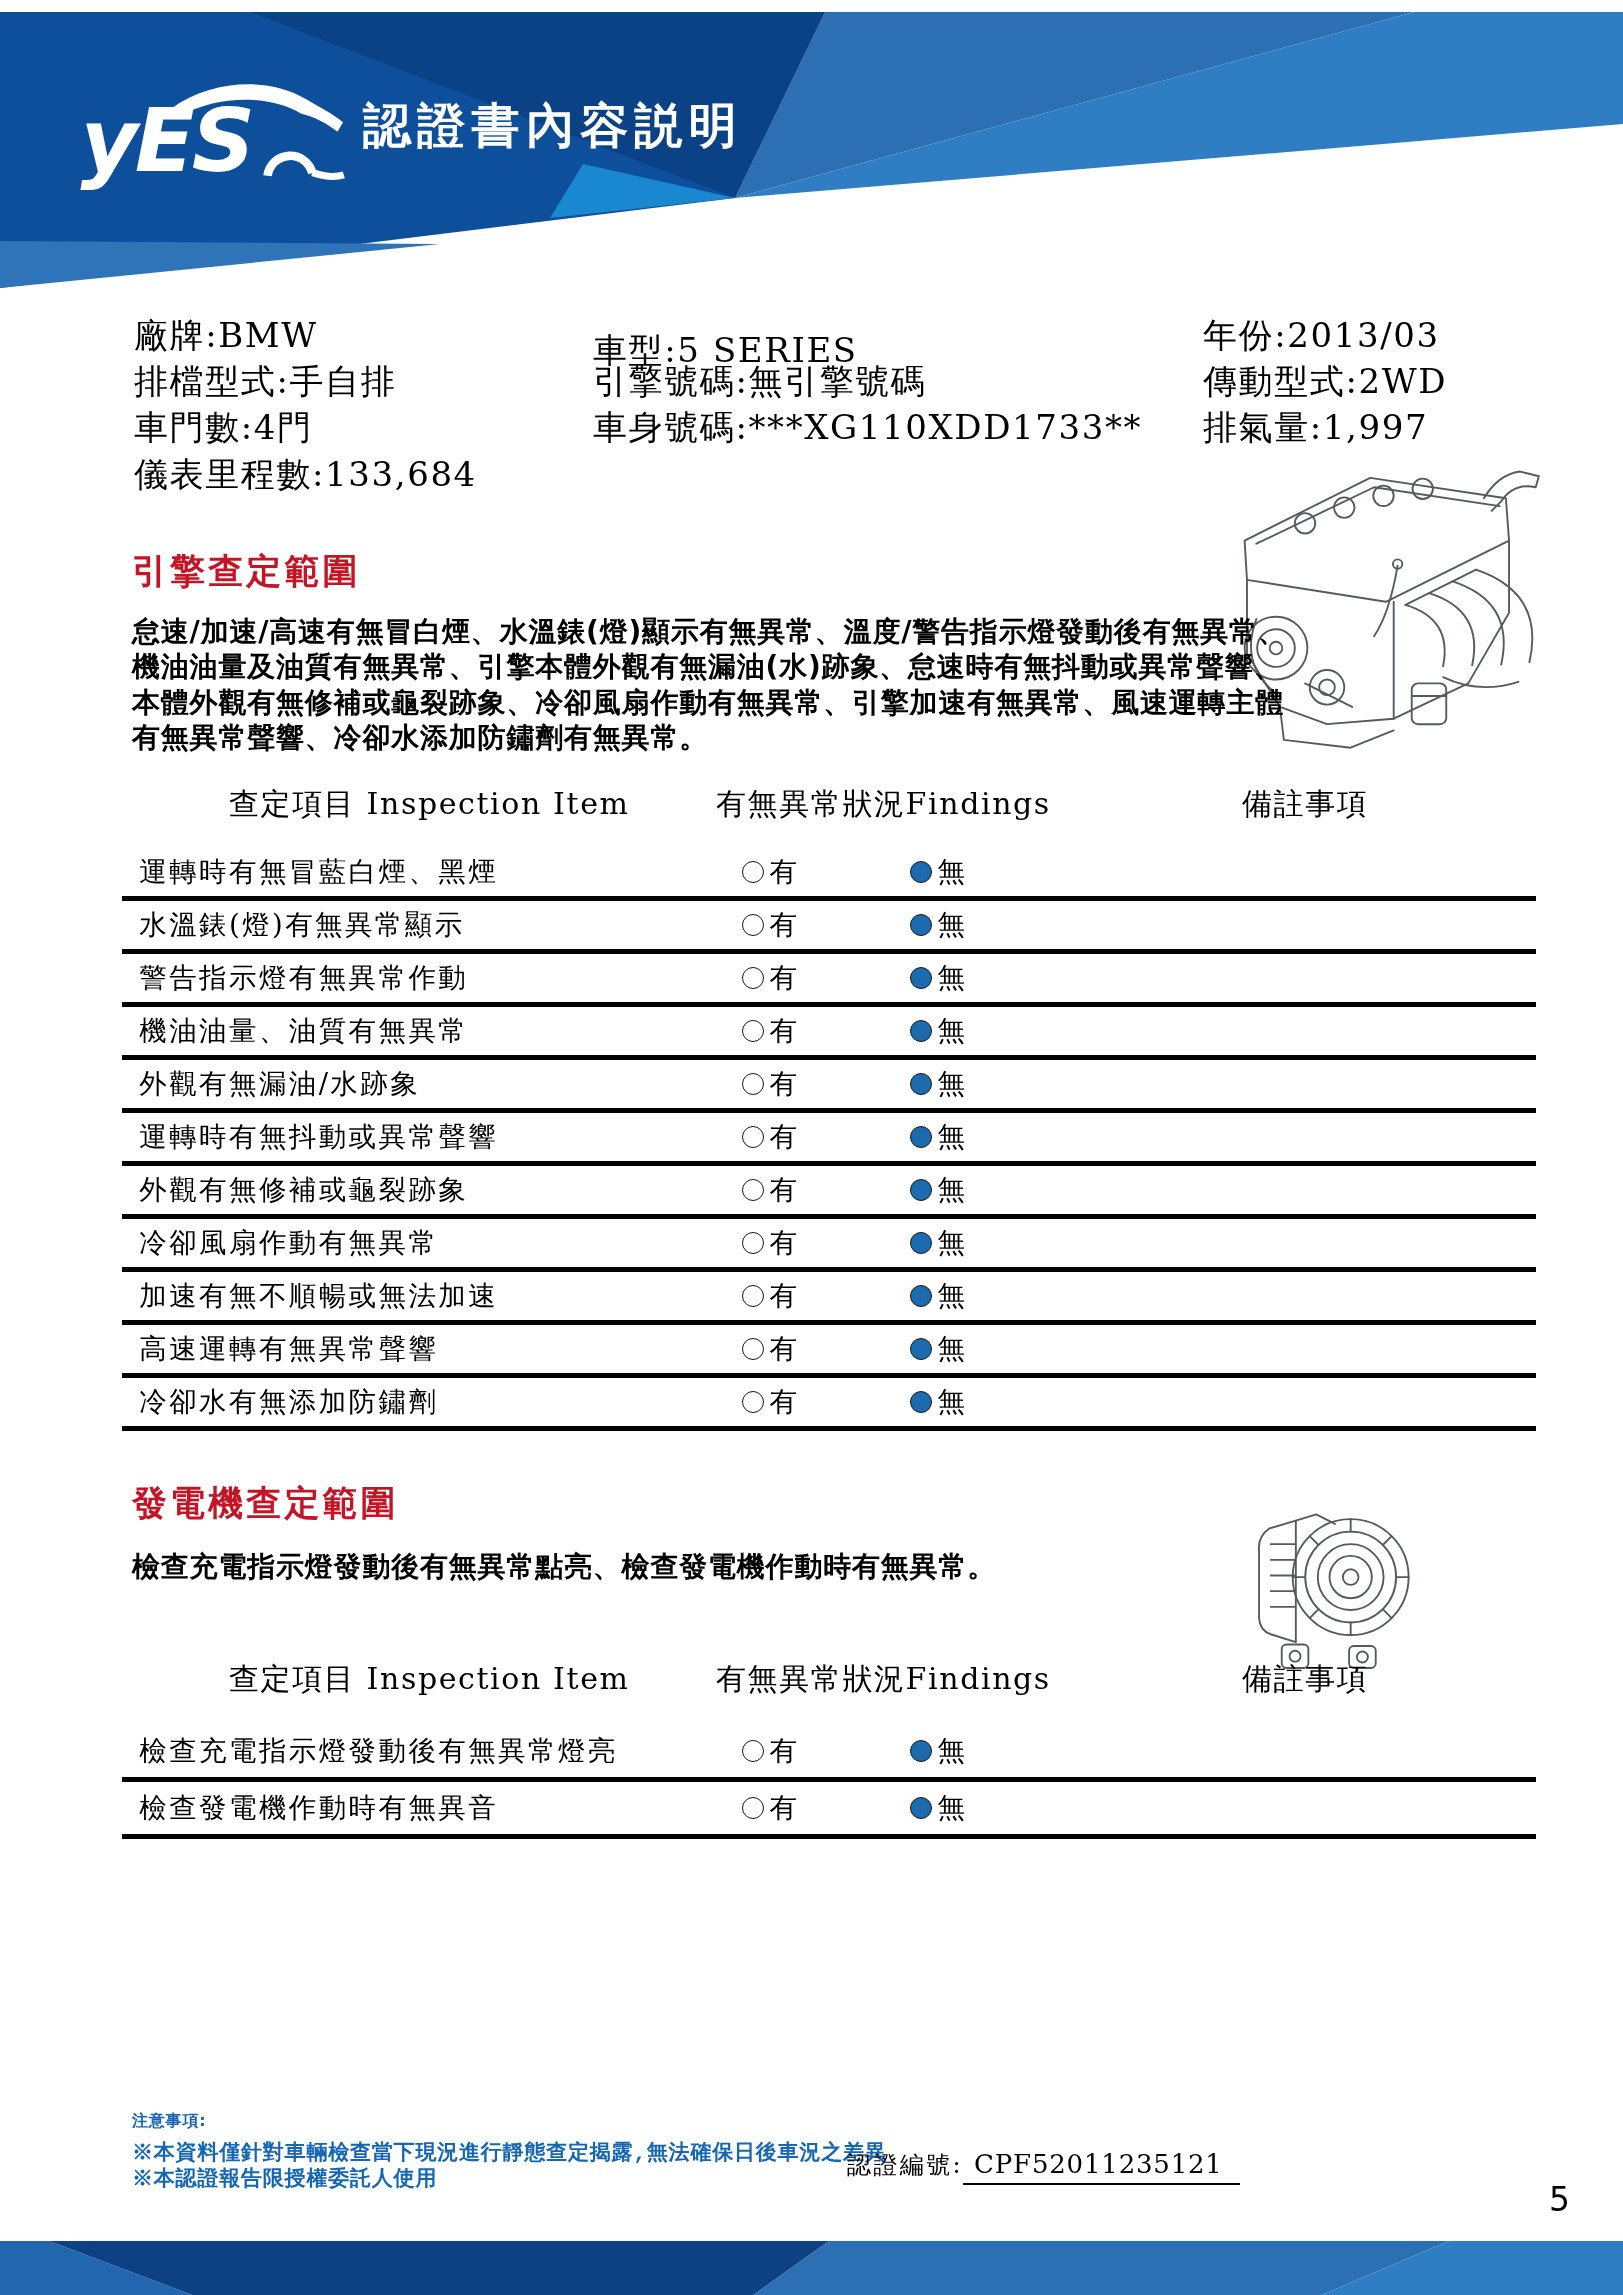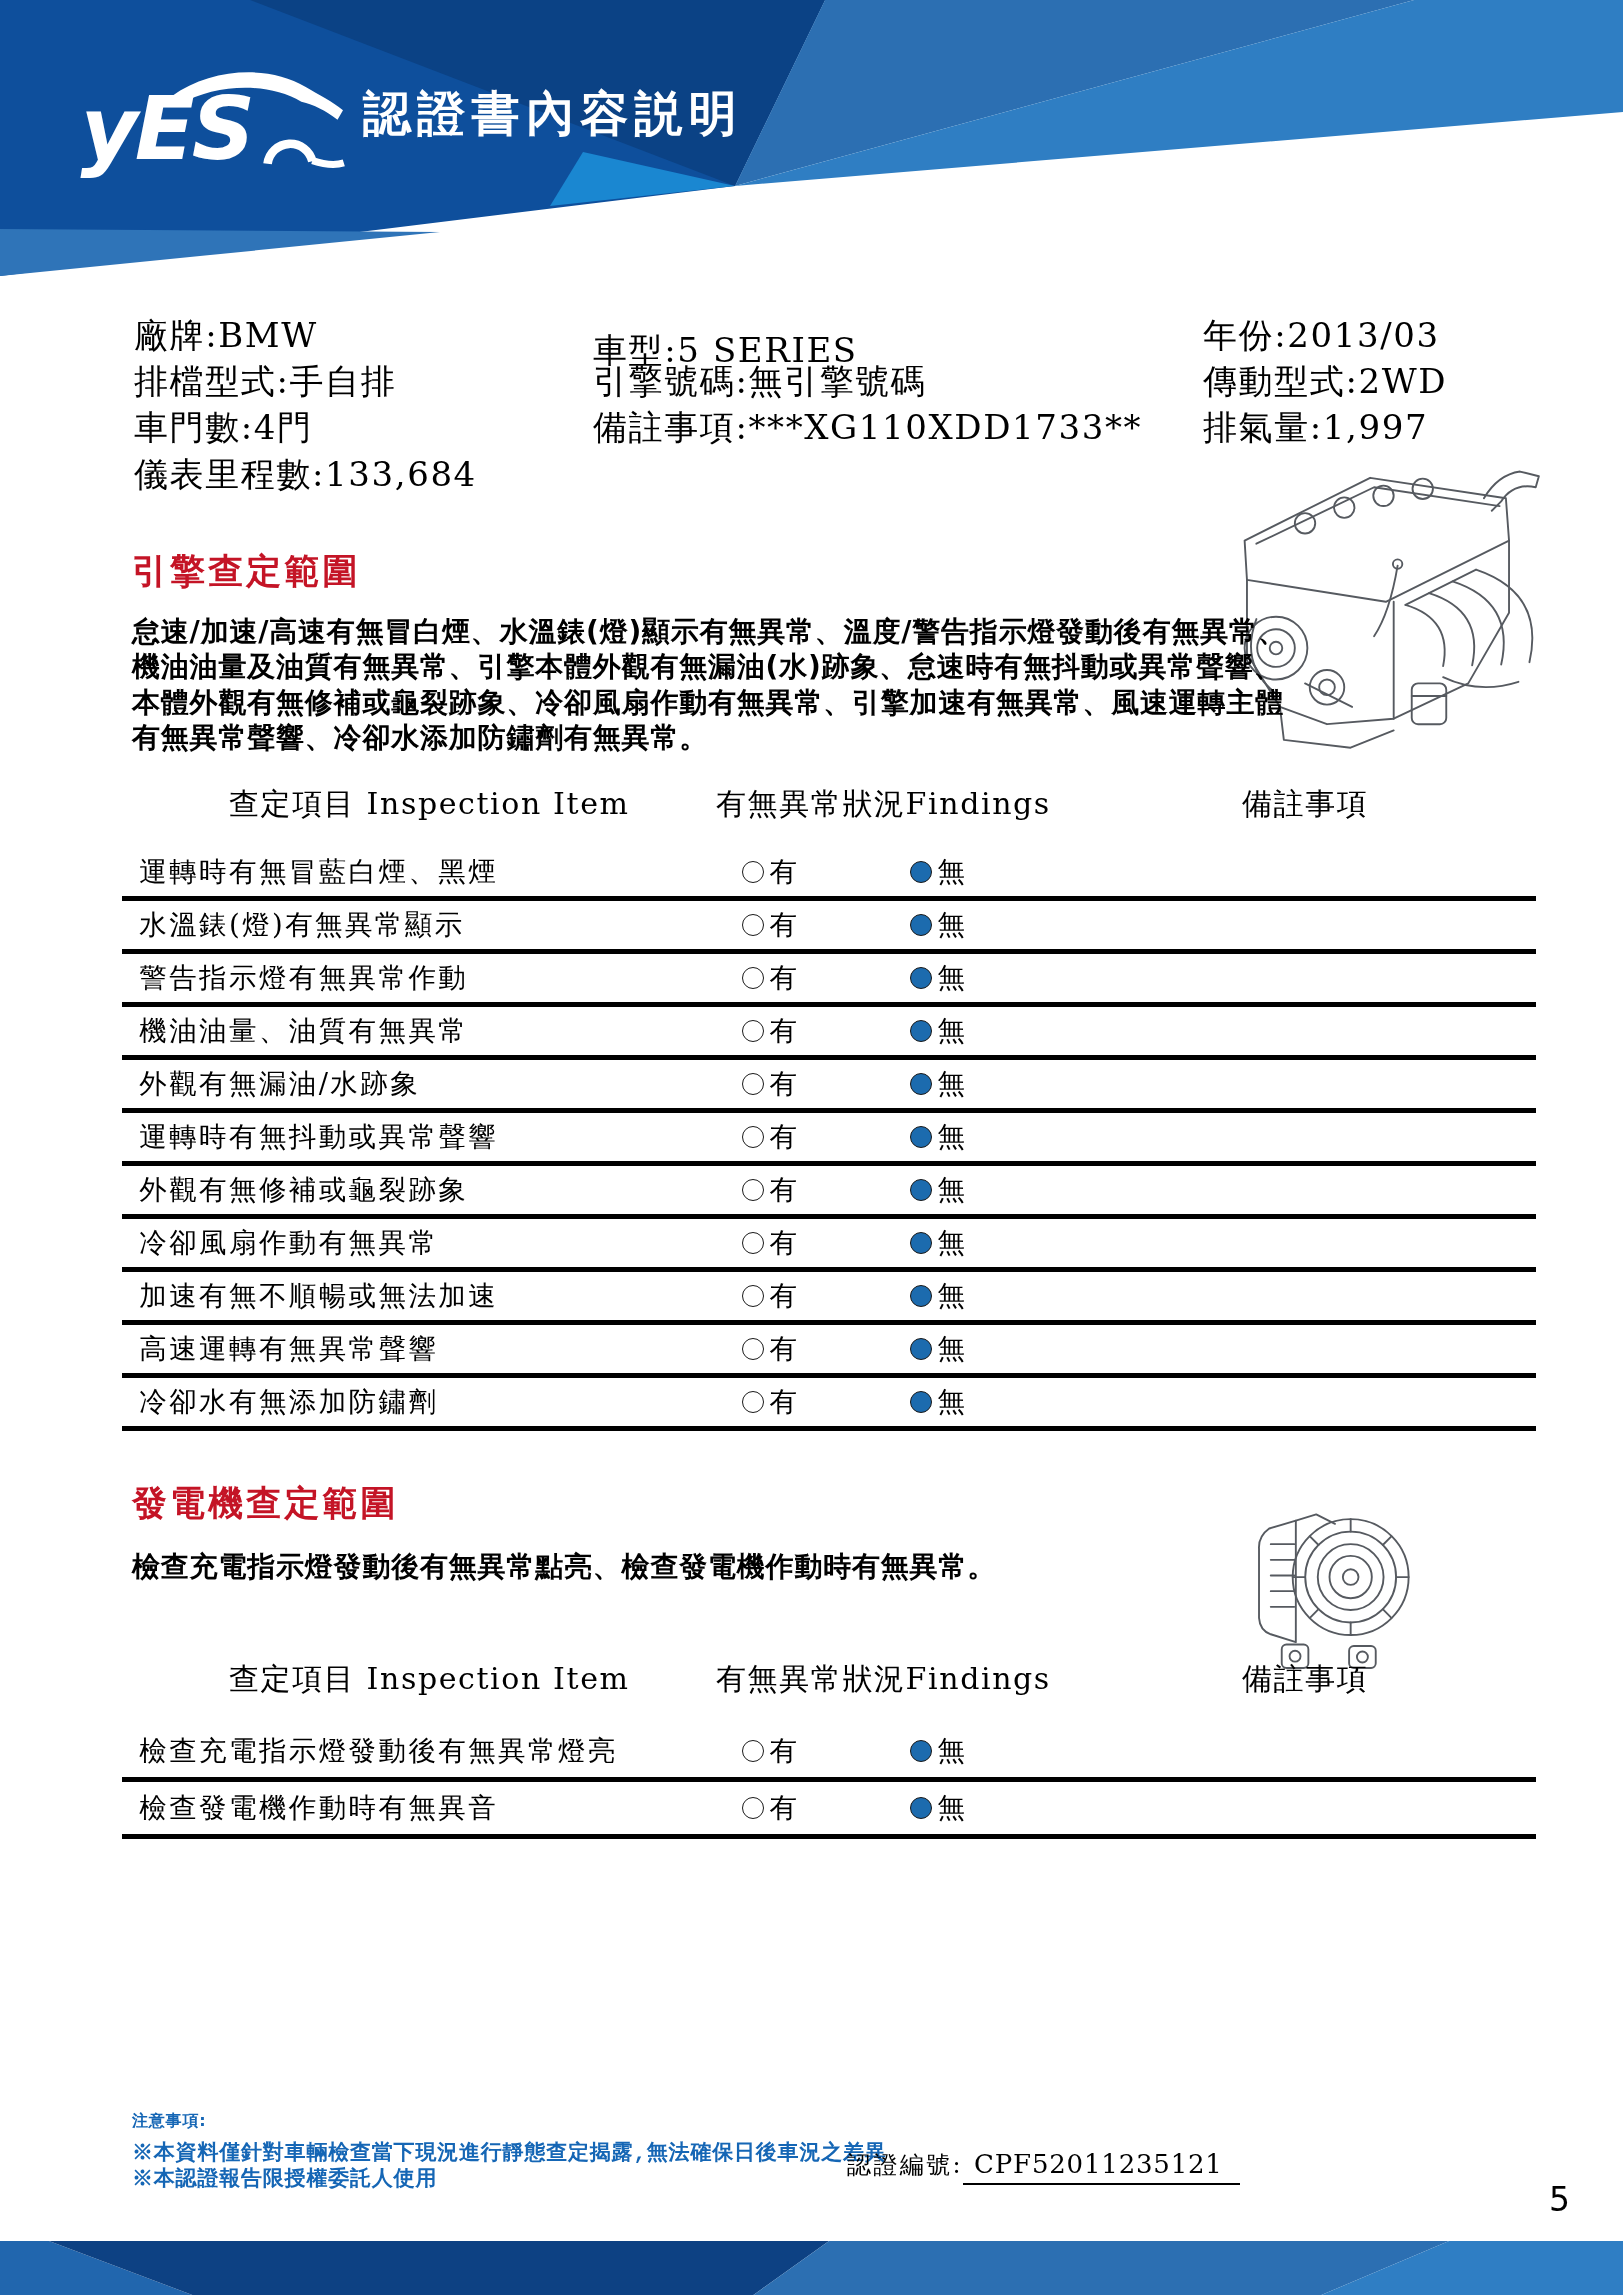--- a/index.html
+++ b/index.html
@@ -4,21 +4,21 @@
 <style>
   * { margin:0; padding:0; box-sizing:border-box; }
   html,body { background:#ffffff; }
   body {
     width:1623px; height:2295px; position:relative; overflow:hidden;
     font-family:"DejaVu Serif", serif; color:#000;
   }
   .abs { position:absolute; }
 
   
-  .banner { position:absolute; left:0; top:0; width:1359px; height:283px; }
+  .banner { position:absolute; left:0; top:12px; width:1359px; height:283px; }
   .banner .shape { position:absolute; left:0; top:0; width:1623px; height:283px; }
   .sh-base   { background:#0E4F9C; clip-path:polygon(0 0,825px 0,735px 186px,0 276px); }
   .sh-sliver { background:#2F74B8; clip-path:polygon(0 229px,440px 232px,0 276px); }
   .sh-dark   { background:#0B4285; clip-path:polygon(250px 0,825px 0,735px 186px); }
   .sh-med    { background:#2C6FB2; clip-path:polygon(825px 0,1414px 0,735px 186px); }
   .sh-band   { background:#2F7EC3; clip-path:polygon(1414px 0,1623px 0,1623px 112px,735px 186px); }
   .sh-bright { background:#1A87D1; clip-path:polygon(583px 152px,735px 186px,550px 206px); }
 
   .banner-title {
     position:absolute; left:363px; top:82px; color:#fff;
@@ -109,21 +109,21 @@
 </div>
 
 <div>
   <div class="info-line" style="left:134px; top:313px;">廠牌:BMW</div>
   <div class="info-line" style="left:134px; top:359px;">排檔型式:手自排</div>
   <div class="info-line" style="left:134px; top:405px;">車門數:4門</div>
   <div class="info-line" style="left:134px; top:452px;">儀表里程數:133,684</div>
 
   <div class="info-line" style="left:593px; top:328px;">車型:5 SERIES</div>
   <div class="info-line" style="left:593px; top:359px;">引擎號碼:無引擎號碼</div>
-  <div class="info-line" style="left:593px; top:405px;">備註事項:***XG110XDD1733**</div>
+  <div class="info-line" style="left:593px; top:405px;">車身號碼:***XG110XDD1733**</div>
 
   <div class="info-line" style="left:1203px; top:313px;">年份:2013/03</div>
   <div class="info-line" style="left:1203px; top:359px;">傳動型式:2WD</div>
   <div class="info-line" style="left:1203px; top:405px;">排氣量:1,997</div>
 </div>
 
 <svg class="abs" style="left:1209px; top:448px;" width="338" height="306" viewBox="0 0 430 390">
   <g class="sketch">
     <path d="M45 118 L205 38 L378 64 L382 118 L225 196 L48 168 Z"></path>
     <path d="M60 122 L210 50 L370 74"></path>

